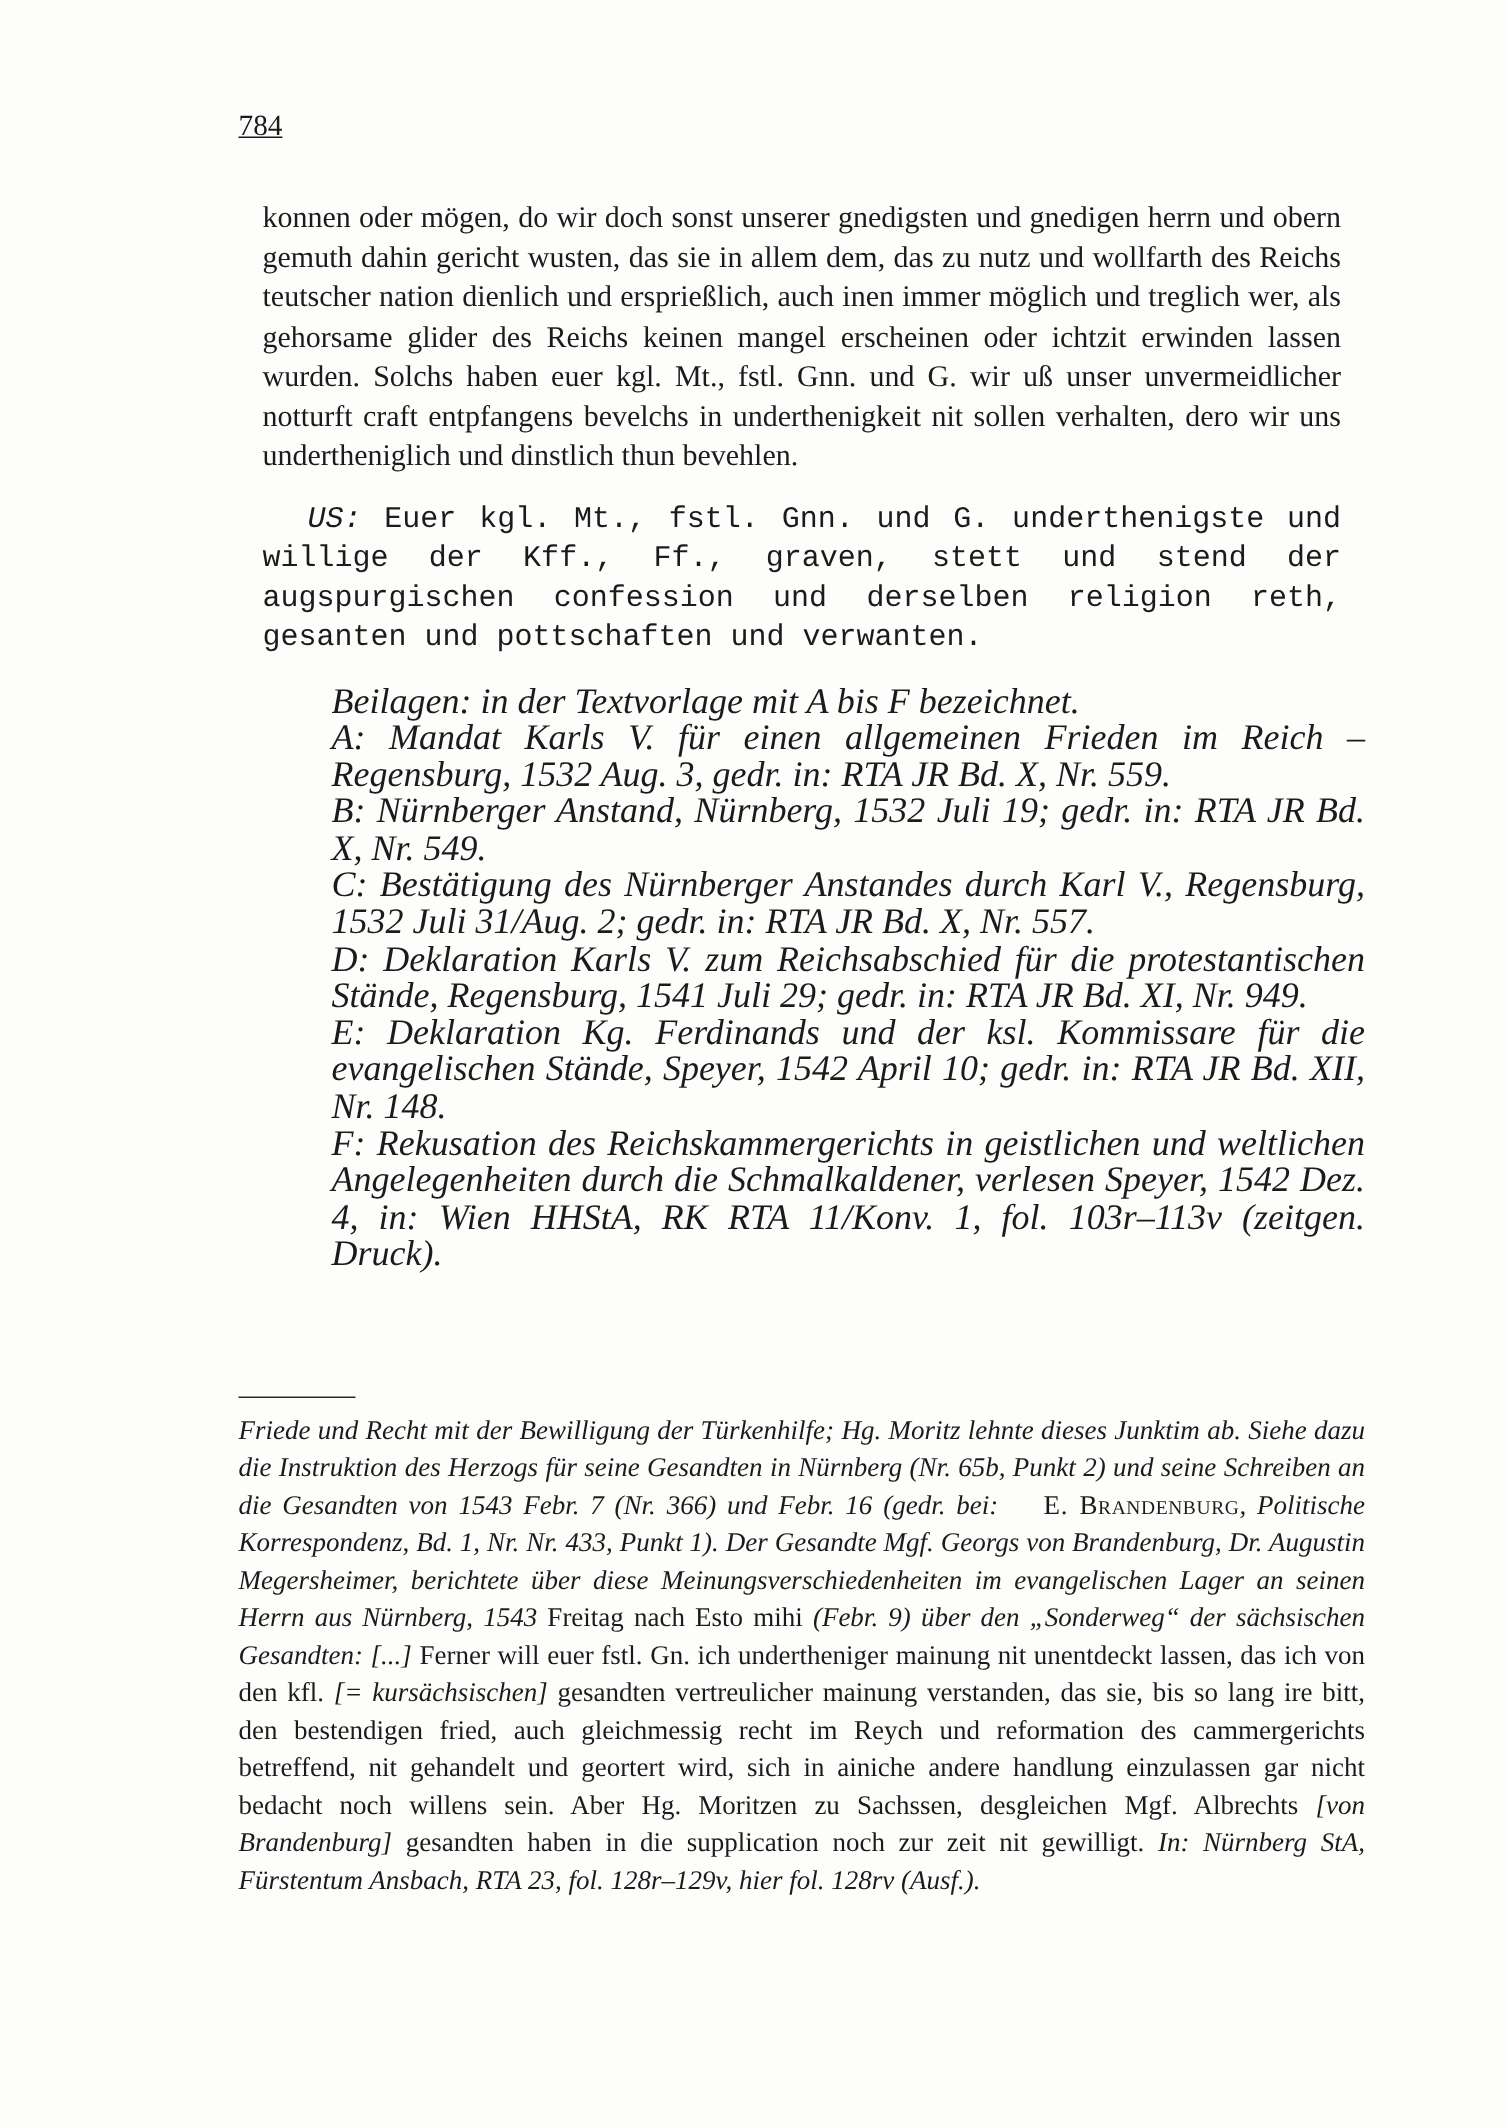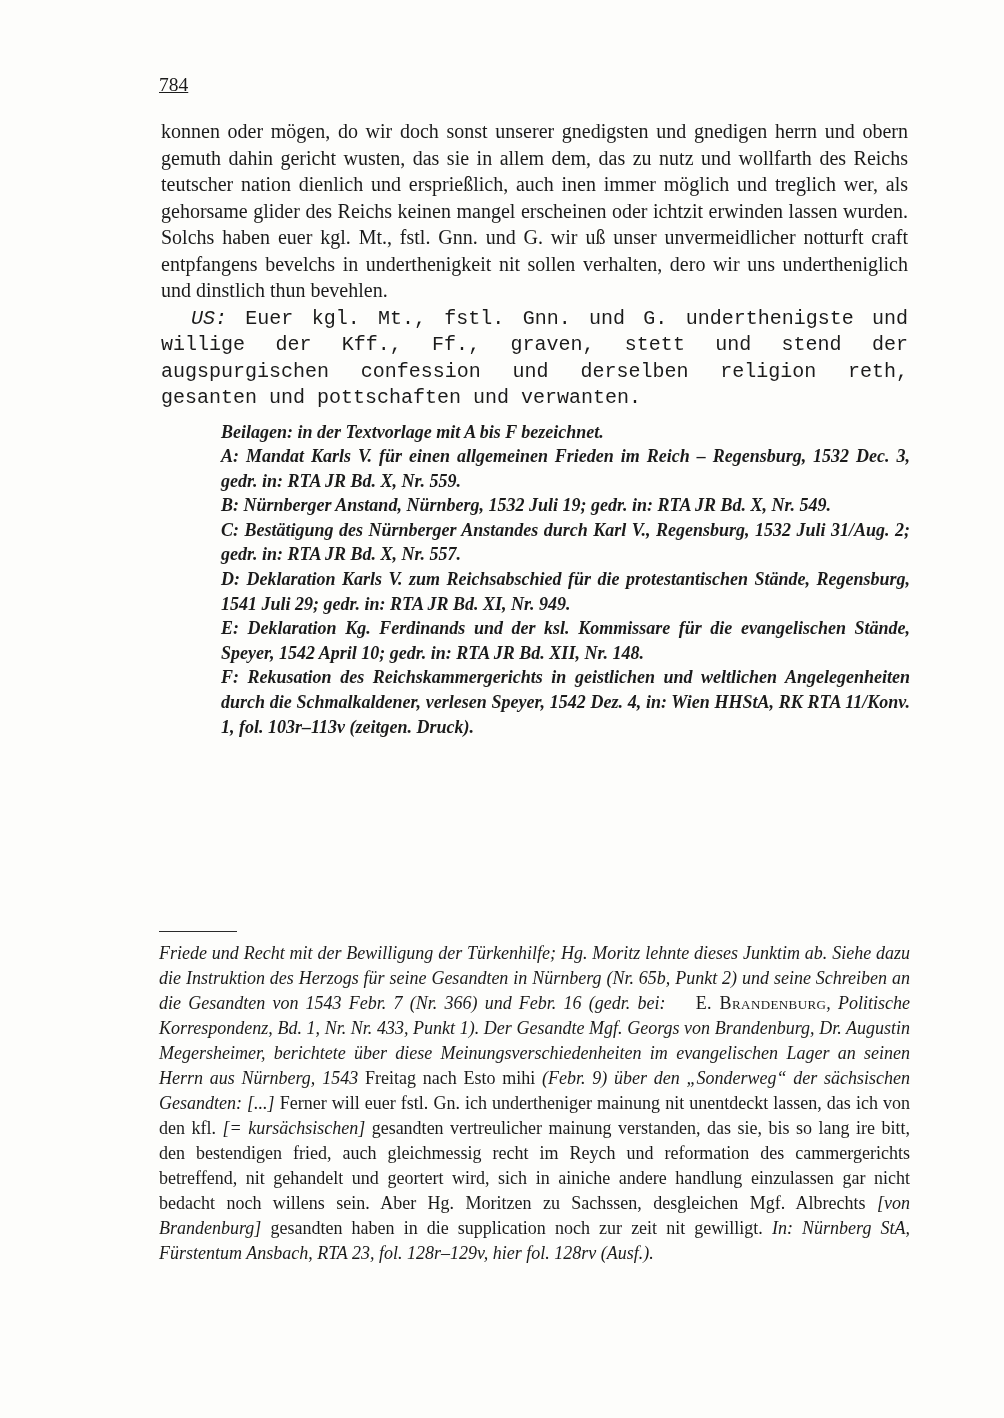--- a/index.html
+++ b/index.html
@@ -39,36 +39,35 @@
     top: 0;
     text-align: center;
     letter-spacing: 0.2px;
   }
   .body-text {
     font-size: 20px;
     line-height: 26.5px;
     text-align: justify;
   }
   .body-text p {
-    margin: 2px;
+    margin: 16px;
   }
   .para-indent {
     text-indent: 30px;
     font-family: Liberation Mono, monospace;
   }
   .it { font-style: italic; }
   .rm { font-style: normal; }
   .sc { font-style: normal; font-variant: small-caps; letter-spacing: 0.4px; margin-left: 23px; }
   .beilagen {
     margin: 8px 0 0 62px;
-    font-size: 18px;
+    font-size: 24px;
     line-height: 24.6px;
     font-style: italic;
     text-align: justify;
-    font-weight: bold;
   }
   .beilagen p {
     margin: 0;
   }
   .footnote-area {
     margin-top: auto;
   }
   .footnote-rule {
     width: 78px;
     border-top: 1.6px solid #2a2a2a;
@@ -89,21 +88,21 @@
   <header class="page-header">
     <span class="page-number">784</span>
   </header>
 
   <main class="body-text">
     <p>konnen oder mögen, do wir doch sonst unserer gnedigsten und gnedigen herrn und obern gemuth dahin gericht wusten, das sie in allem dem, das zu nutz und wollfarth des Reichs teutscher nation dienlich und ersprießlich, auch inen immer möglich und treglich wer, als gehorsame glider des Reichs keinen mangel erscheinen oder ichtzit erwinden lassen wurden. Solchs haben euer kgl. Mt., fstl. Gnn. und G. wir uß unser unvermeidlicher notturft craft entpfangens bevelchs in underthenigkeit nit sollen verhalten, dero wir uns undertheniglich und dinstlich thun bevehlen.</p>
     <p class="para-indent"><span class="it">US:</span><span class="rm"> Euer kgl. Mt., fstl. Gnn. und G. underthenigste und willige der Kff., Ff., graven, stett und stend der augspurgischen confession und derselben religion reth, gesanten und pottschaften und verwanten.</span></p>
 
     <div class="beilagen">
       <p>Beilagen: in der Textvorlage mit A bis F bezeichnet.</p>
-      <p>A: Mandat Karls V. für einen allgemeinen Frieden im Reich – Regensburg, 1532 Dec. 3, gedr. in: RTA JR Bd. X, Nr. 559.</p>
+      <p>A: Mandat Karls V. für einen allgemeinen Frieden im Reich – Regensburg, 1532 Aug. 3, gedr. in: RTA JR Bd. X, Nr. 559.</p>
       <p>B: Nürnberger Anstand, Nürnberg, 1532 Juli 19; gedr. in: RTA JR Bd. X, Nr. 549.</p>
       <p>C: Bestätigung des Nürnberger Anstandes durch Karl V., Regensburg, 1532 Juli 31/Aug. 2; gedr. in: RTA JR Bd. X, Nr. 557.</p>
       <p>D: Deklaration Karls V. zum Reichsabschied für die protestantischen Stände, Regensburg, 1541 Juli 29; gedr. in: RTA JR Bd. XI, Nr. 949.</p>
       <p>E: Deklaration Kg. Ferdinands und der ksl. Kommissare für die evangelischen Stände, Speyer, 1542 April 10; gedr. in: RTA JR Bd. XII, Nr. 148.</p>
       <p>F: Rekusation des Reichskammergerichts in geistlichen und weltlichen Angelegenheiten durch die Schmalkaldener, verlesen Speyer, 1542 Dez. 4, in: Wien HHStA, RK RTA 11/Konv. 1, fol. 103r–113v (zeitgen. Druck).</p>
     </div>
   </main>
 
   <footer class="footnote-area">
     <div class="footnote-rule"></div>

